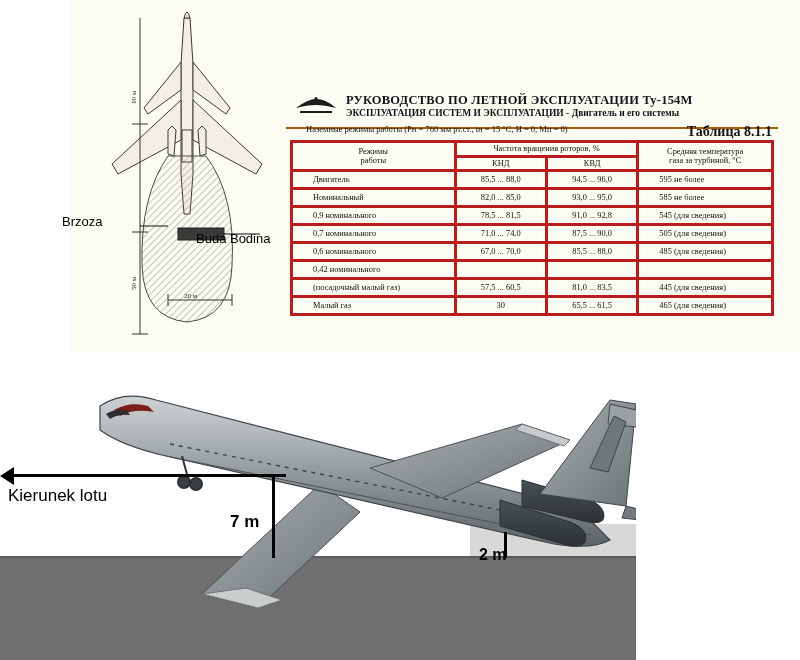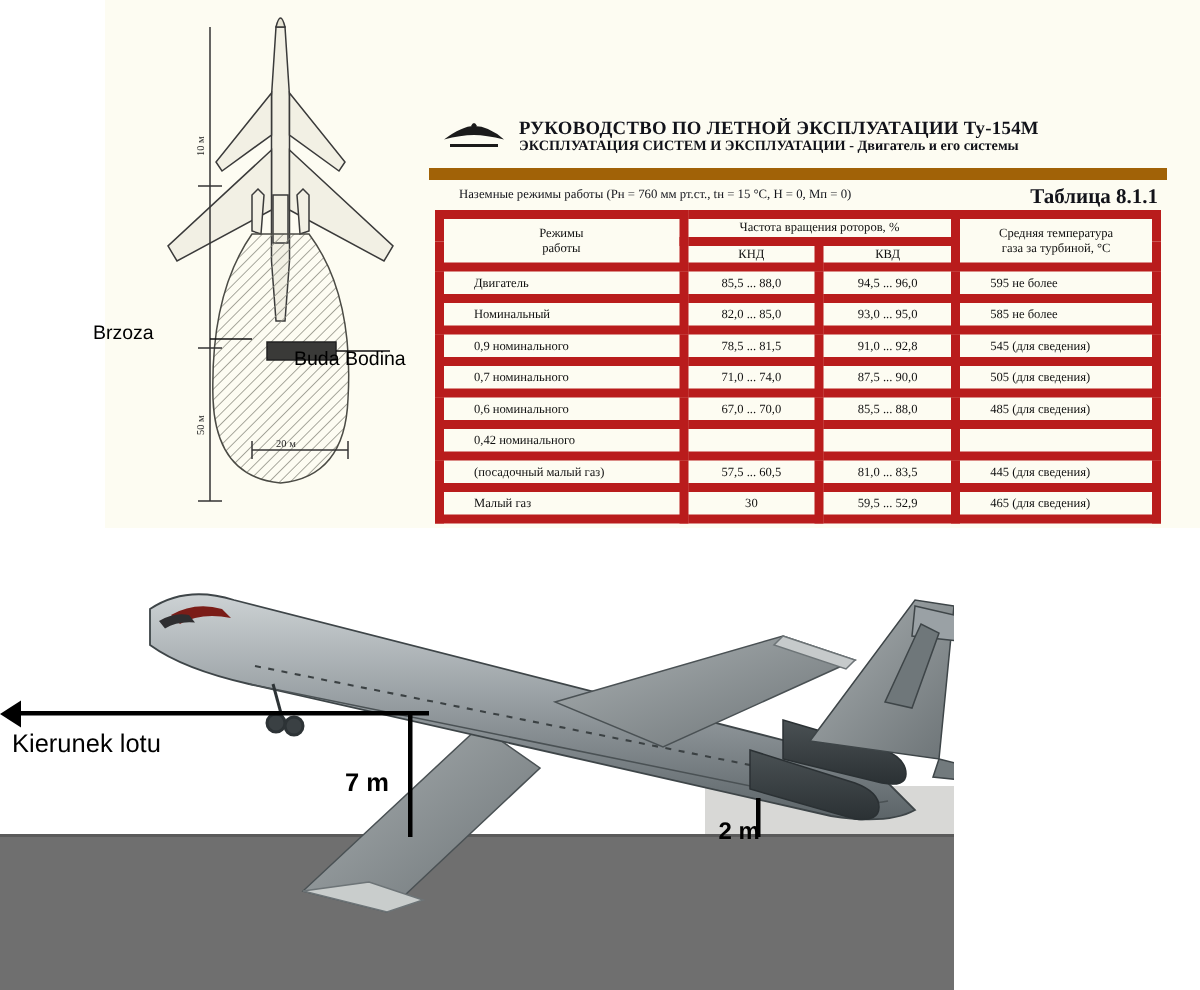--- a/index.html
+++ b/index.html
@@ -59,22 +59,22 @@
   #manual {
     position: absolute;
     left: 282px; top: 78px;
     width: 500px; height: 246px;
     background: #fdfcf2;
     color: #12131a;
   }
   #manual-head {
     position: relative;
     height: 34px;
-    border-bottom: 8px solid #a16207;
-    margin: 0 4px 0 4px;
+    border-bottom: 2px solid #a16207;
+    margin: 15px 4px 0 4px;
   }
   #manual-emblem {
     position: absolute;
     left: 8px; top: 2px;
     width: 44px; height: 22px;
   }
   #manual-title1 {
     position: absolute;
     left: 60px; top: 0px;
     font-size: 12.5px;
@@ -106,21 +106,21 @@
   table#engine-table {
     position: absolute;
     left: 8px; top: 62px;
     width: 484px;
     border-collapse: collapse;
     font-family: "Liberation Serif", serif;
     font-size: 8.4px;
     color: #111;
   }
   #engine-table th, #engine-table td {
-    border: 6px solid #b91c1c;
+    border: 3px solid #b91c1c;
     padding: 1px 20px;
     vertical-align: middle;
   }
   #engine-table th {
     font-weight: normal;
     text-align: center;
     line-height: 1.15;
   }
   #engine-table td.c { text-align: center; }
   #engine-table td.l { text-align: left; }
@@ -359,21 +359,21 @@
             </tr>
             <tr class="rowtall">
               <td class="l">(посадочный малый газ)</td>
               <td class="c">57,5 ... 60,5</td>
               <td class="c">81,0 ... 83,5</td>
               <td class="l">445 (для сведения)</td>
             </tr>
             <tr class="rowtall">
               <td class="l">Малый газ</td>
               <td class="c">30</td>
-              <td class="c">59,5 ... 52,9</td>
+              <td class="c">65,5 ... 61,5</td>
               <td class="l">465 (для сведения)</td>
             </tr>
           </tbody>
       </table>
     </div>
   </div>
 
   <div id="scene">
     <div id="ground-shade"></div>
     <div id="ground-shade2"></div>

